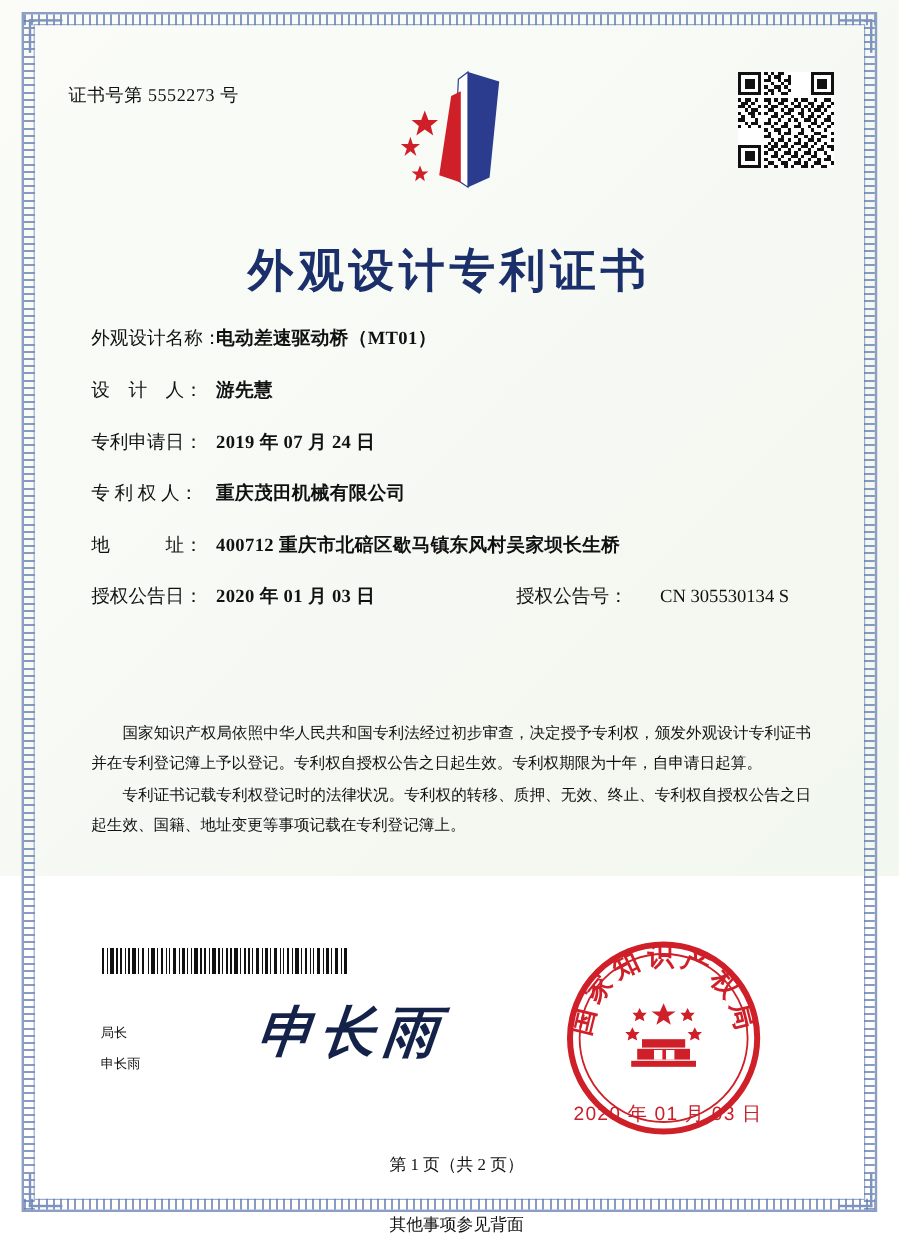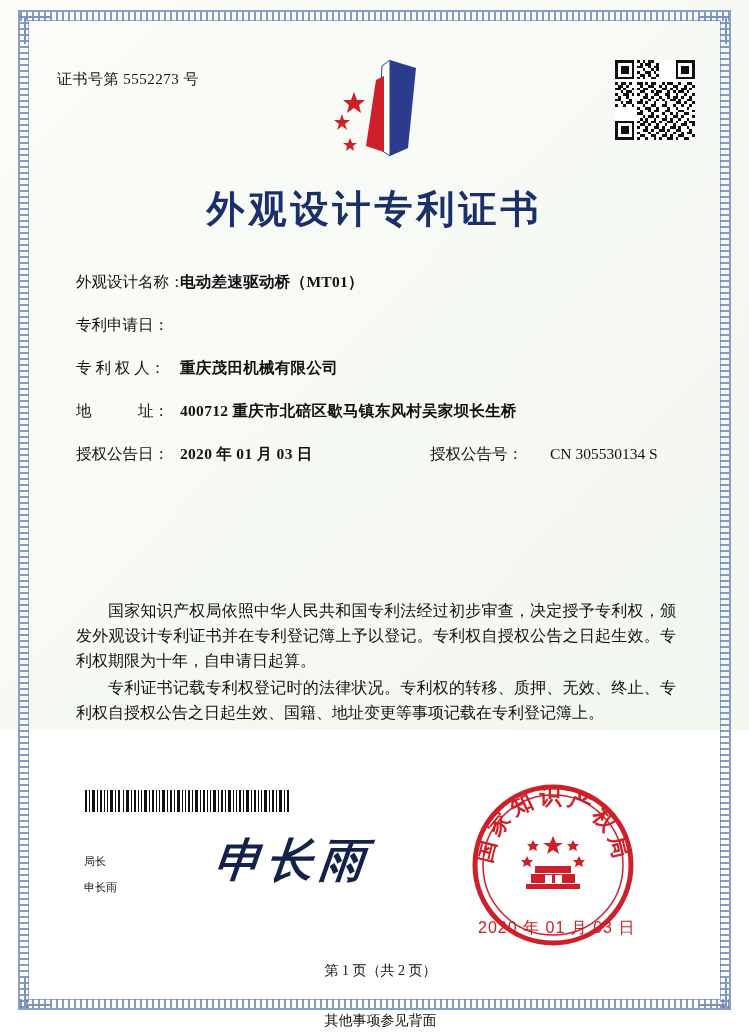--- a/index.html
+++ b/index.html
@@ -85,21 +85,21 @@
   }
   
   .qr {
     position: absolute;
     right: 54px; top: 60px;
     width: 80px; height: 80px;
   }
   
   .title {
     position: absolute;
-    left: 0; right: 0; top: 184px;
+    left: 0; right: 0; top: 200px;
     text-align: center;
     font-size: 38px;
     font-weight: bold;
     letter-spacing: 4px;
     color: #1b2f6a;
     font-family: "Liberation Serif", serif;
   }
   
   .fields {
     position: absolute;
@@ -134,21 +134,21 @@
     white-space: nowrap;
   }
   .field-value2 {
     flex: 1;
   }
   
   .body-text {
     position: absolute;
     left: 76px; top: 598px;
     width: 600px;
-    font-size: 16px;
+    font-size: 13px;
     line-height: 25px;
     color: #111;
     text-align: justify;
   }
   .body-text p {
     margin: 0 0 2px 0;
     text-indent: 2em;
   }
   
   .barcode {
@@ -440,21 +440,26 @@
   </svg>
 
   <div class="title">外观设计专利证书</div>
 
   <div class="fields">
     <div class="field-row">
       <span class="field-label">外观设计名称：</span>
       <span class="field-value">电动差速驱动桥（MT01）</span>
     </div>
     <div class="field-row">
+      <span class="field-label">设　计　人：</span>
+      <span class="field-value">游先慧</span>
+    </div>
+    <div class="field-row">
       <span class="field-label">专利申请日：</span>
+      <span class="field-value">2019 年 07 月 24 日</span>
     </div>
     <div class="field-row">
       <span class="field-label">专 利 权 人：</span>
       <span class="field-value">重庆茂田机械有限公司</span>
     </div>
     <div class="field-row">
       <span class="field-label">地　　　址：</span>
       <span class="field-value">400712 重庆市北碚区歇马镇东风村吴家坝长生桥</span>
     </div>
     <div class="field-row dual">

